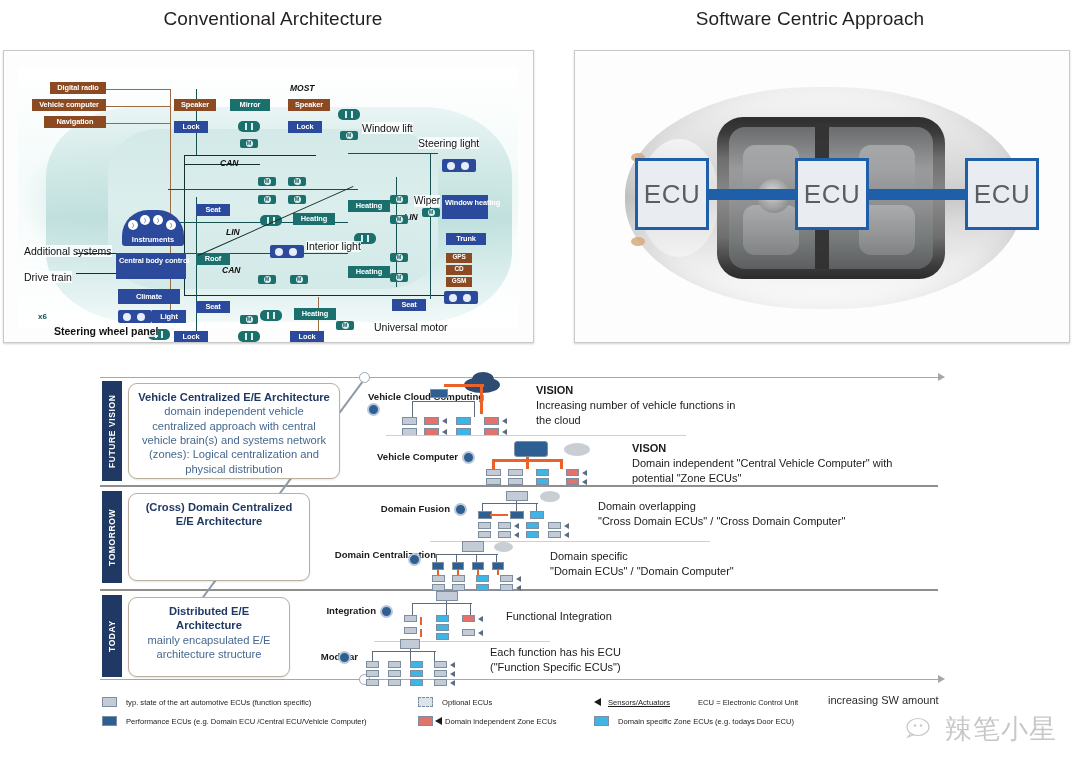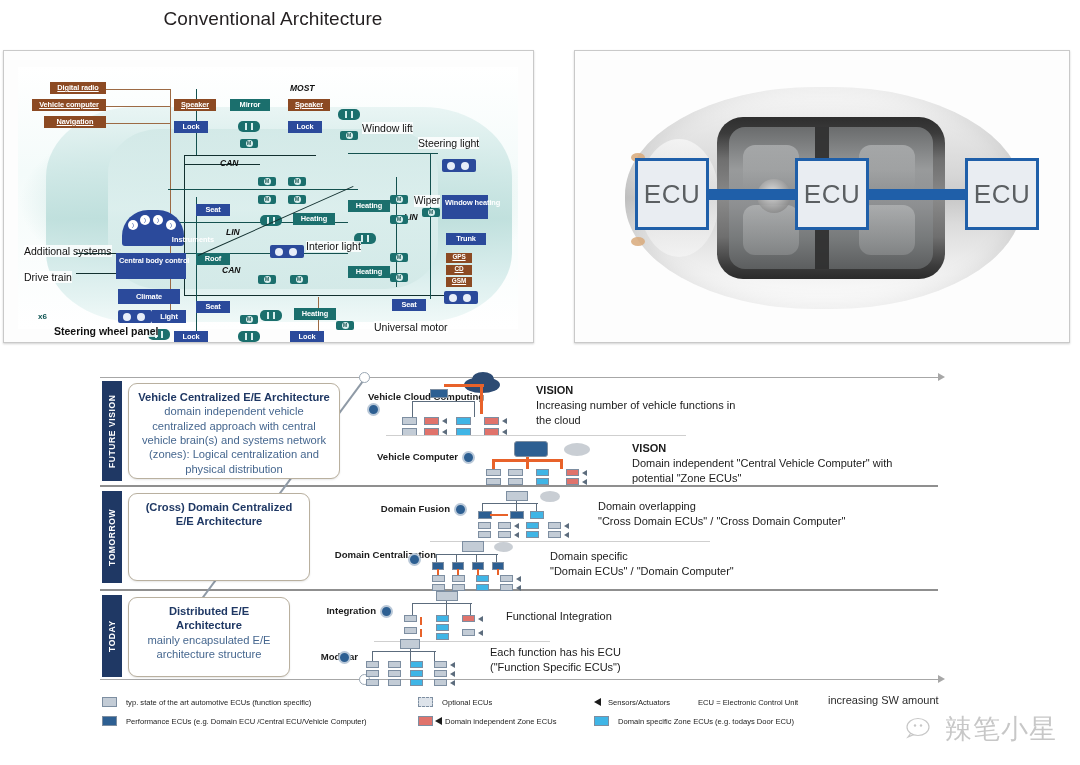--- a/index.html
+++ b/index.html
@@ -52,21 +52,21 @@
     position:absolute; left:90px; top:62px; width:330px; height:160px;
     border-radius:52px/44px;
     background:linear-gradient(180deg,#cfe7e5 0%, #e4f3f2 50%, #cfe7e5 100%);
     opacity:.75;
   }
   .nd { position:absolute; color:#fff; font-size:7.4px; font-weight:bold;
         line-height:1.05; text-align:center; padding:2px 3px;
         white-space:nowrap; letter-spacing:-.1px; }
   .nd.blue  { background:#2b4a9b; }
   .nd.teal  { background:#1b6f6d; }
-  .nd.brown { background:#8c4a23;text-decoration:underline; }
+  .nd.brown { background:#8c4a23; }
   .wire { position:absolute; background:#14514f; }
   .wire.h { height:1px; }
   .wire.v { width:1px; }
   .wire.dk { background:#12302f; }
   .wire.br { background:#9c6a44; }
   .panelicon{
     position:absolute; width:22px; height:11px; background:#1b6f6d;
     border-radius:5px/5px;
   }
   .panelicon:before, .panelicon:after{
@@ -98,21 +98,21 @@
   }
   .instr{
     position:absolute; left:104px; top:143px; width:62px; height:36px;
     background:#2b4a9b; border-radius:26px 26px 3px 3px;
   }
   .instr .g{ position:absolute; top:6px; width:10px; height:10px; border-radius:50%;
              background:#fff; color:#2b4a9b; font-size:6px; text-align:center; line-height:10px; }
   .instr .g:nth-child(1){left:6px;top:10px;} .instr .g:nth-child(2){left:18px;top:5px;}
   .instr .g:nth-child(3){left:31px;top:5px;} .instr .g:nth-child(4){left:44px;top:10px;}
   .instr b{ position:absolute; bottom:2px; left:0; width:100%; text-align:center;
-            color:#fff; font-size:7.4px;margin-left:40px; }
+            color:#fff; font-size:7.4px; }
   .x6{ position:absolute; left:20px; top:245px; font-size:8px; font-weight:bold; color:#0f5553; }
 
   
   .topcar-wrap{ position:absolute; left:16px; top:14px; width:464px; height:265px;
                 background:#fdfdfd; }
   .topcar{
     position:absolute; left:34px; top:22px; width:398px; height:222px;
     border-radius:190px/108px;
     background:linear-gradient(180deg,#fbfbfb 0%,#e9e9e9 16%,#d6d6d6 40%,#c8c8c8 50%,#dcdcdc 62%,#f2f2f2 84%,#fdfdfd 100%);
     box-shadow:inset 0 0 22px rgba(0,0,0,.10);
@@ -248,20 +248,21 @@
     display:flex; align-items:center; gap:6px;
   }
   #watermark .wm-text{ font-size:27px; color:#9a9a9a; letter-spacing:1px;
      font-family:"DejaVu Sans", sans-serif; }
 </style>
 </head>
 <body>
 
 <div class="title-row">
   <div class="title" id="title-left">Conventional Architecture</div>
+  <div class="title" id="title-right">Software Centric Approach</div>
 </div>
 
 <div class="panel" id="panel-left">
   <div class="carbg">
     <div class="carbody"></div>
     <div class="carwin"></div>
 
     <div class="wire h dk" style="left:166px; top:88px;  width:132px;"></div>
     <div class="wire h dk" style="left:166px; top:88px;  width:1px; height:52px;"></div>
     <div class="wire v dk" style="left:166px; top:88px;  height:140px;"></div>
@@ -674,21 +675,21 @@
   <div class="lg-item" style="left:26px; top:22px;">Performance ECUs (e.g. Domain ECU /Central ECU/Vehicle Computer)</div>
 
   <div class="lg-sw opt" style="left:318px; top:2px;"></div>
   <div class="lg-item" style="left:342px; top:3px;">Optional ECUs</div>
 
   <div class="lg-sw zone" style="left:318px; top:21px;"></div>
   <div class="lg-sensor" style="left:335px; top:22px;"></div>
   <div class="lg-item" style="left:345px; top:22px;">Domain independent Zone ECUs</div>
 
   <div class="lg-sensor" style="left:494px; top:3px;"></div>
-  <div class="lg-item" style="left:508px; top:3px;">Sensors/Actuators</div>
+  <div class="lg-item" style="left:508px; top:3px;text-decoration:underline;">Sensors/Actuators</div>
 
   <div class="lg-item" style="left:598px; top:3px;">ECU = Electronic Control Unit</div>
 
   <div class="lg-sw dom" style="left:494px; top:21px;"></div>
   <div class="lg-item" style="left:518px; top:22px;">Domain specific Zone ECUs (e.g. todays Door ECU)</div>
 </div>
 
 <div id="watermark">
   <svg width="34" height="26" viewBox="0 0 34 26">
     <ellipse cx="13" cy="11" rx="11" ry="8.5" fill="none" stroke="#9a9a9a" stroke-width="1.2"></ellipse>

